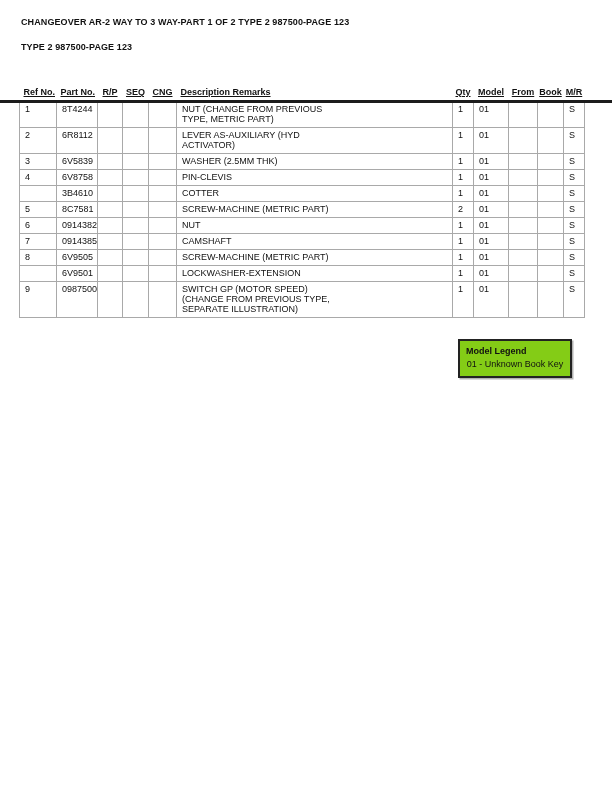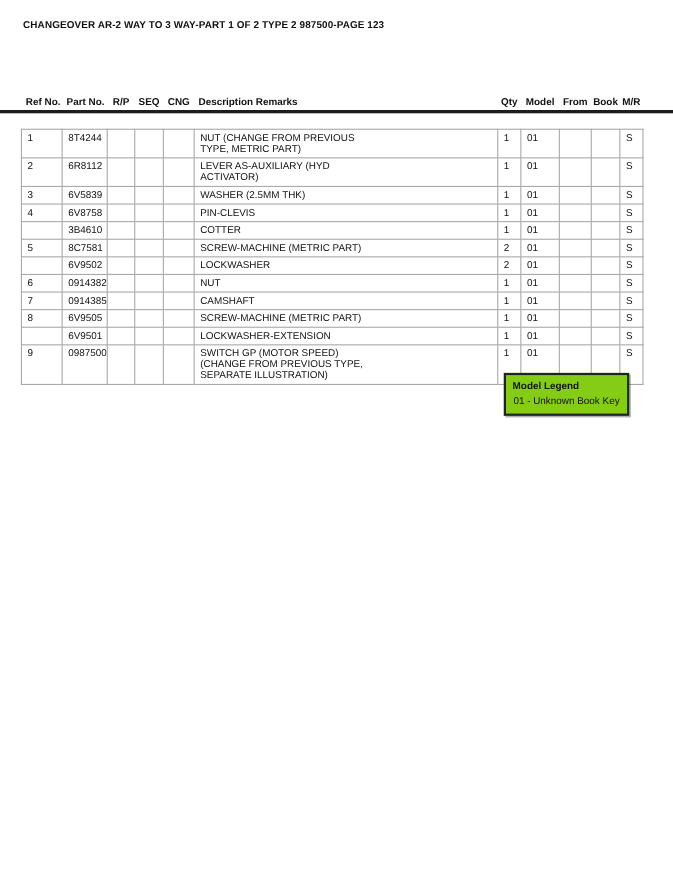--- a/index.html
+++ b/index.html
@@ -43,24 +43,25 @@
     width: 565px;
     border-collapse: collapse;
     table-layout: fixed;
     font-size: 9px;
     line-height: 10px;
   }
   .parts-table thead th {
     border: none;
     font-weight: bold;
     text-align: center;
-    padding: 3px 0 20px 0;
+    padding: 3px 0 4px 0;
     vertical-align: top;
     white-space: nowrap;
     overflow: visible;
+    text-decoration: underline;
   }
   .parts-table thead th.col-desc,
   .parts-table thead th.col-ref,
   .parts-table thead th.col-part {
     text-align: left;
     padding-left: 4px;
   }
   .parts-table tbody td {
     border: 1px solid #a9a9a9;
     padding: 2px 2px 3px 5px;
@@ -93,20 +94,21 @@
   .model-legend .legend-entry { font-weight: normal; white-space: nowrap; text-align: center; }
 </style>
 </head>
 <body>
 
 <div class="page">
 
   <div class="doc-title">CHANGEOVER AR-2 WAY TO 3 WAY-PART 1 OF 2 TYPE 2 987500-PAGE 123</div>
 
   <div class="breadcrumb">
+    <div>TYPE 2 987500-PAGE 123</div>
   </div>
 
   <table class="parts-table">
     <colgroup>
       <col style="width:37px">
       <col style="width:41px">
       <col style="width:25px">
       <col style="width:26px">
       <col style="width:28px">
       <col style="width:276px">
@@ -223,33 +225,20 @@
           <td class="cell-seq"></td>
           <td class="cell-cng"></td>
           <td class="cell-desc">SCREW-MACHINE (METRIC PART)</td>
           <td class="cell-qty">2</td>
           <td class="cell-model">01</td>
           <td class="cell-from"></td>
           <td class="cell-upto"></td>
           <td class="cell-mr">S</td>
         </tr>
 
-        <tr>
-          <td class="cell-ref"></td>
-          <td class="cell-part">6V9502</td>
-          <td class="cell-rp"></td>
-          <td class="cell-seq"></td>
-          <td class="cell-cng"></td>
-          <td class="cell-desc">LOCKWASHER</td>
-          <td class="cell-qty">2</td>
-          <td class="cell-model">01</td>
-          <td class="cell-from"></td>
-          <td class="cell-upto"></td>
-          <td class="cell-mr">S</td>
-        </tr>
 
         <tr>
           <td class="cell-ref">6</td>
           <td class="cell-part">0914382</td>
           <td class="cell-rp"></td>
           <td class="cell-seq"></td>
           <td class="cell-cng"></td>
           <td class="cell-desc">NUT</td>
           <td class="cell-qty">1</td>
           <td class="cell-model">01</td>

